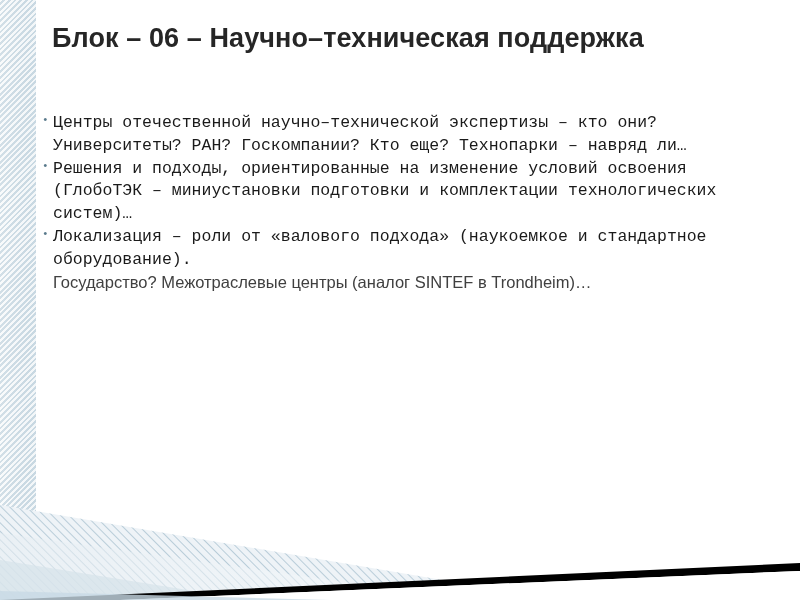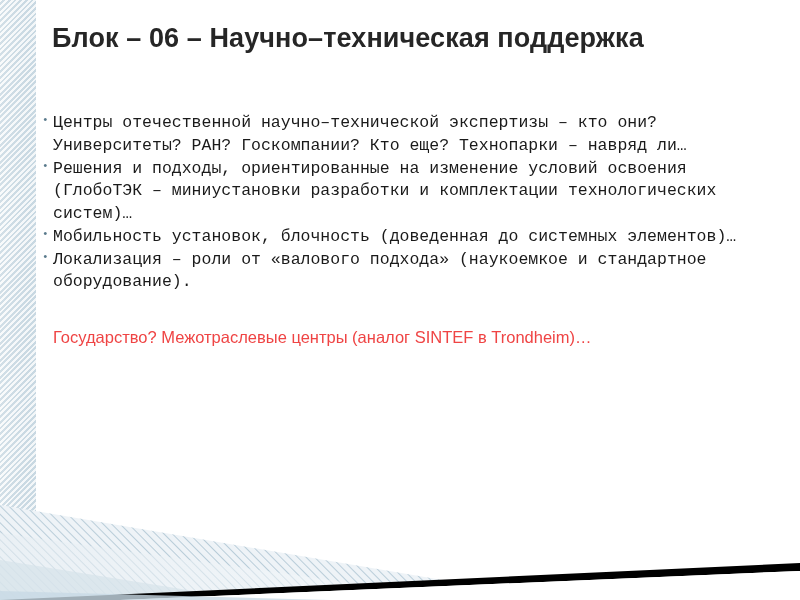--- a/index.html
+++ b/index.html
@@ -97,23 +97,23 @@
     position: absolute;
     left: 2px;
     top: -1px;
     font-size: 11px;
     color: #5a7a8c;
     line-height: 1.8;
   }
   .plain-para {
     font-size: 16.5px;
     line-height: 1.38;
-    color: #ef4444;
+    color: #404040;
     padding-left: 13px;
-    margin-top: 32px;
+    margin-top: 0;
   }
 </style>
 </head>
 <body>
 
 <div class="slide">
 
   <div class="deco-top-left"></div>
   <div class="deco-top-left-hatch"></div>
 
@@ -137,20 +137,19 @@
       <polygon points="120,95 800,66 800,95" fill="#ffffff"></polygon>
       <polygon points="0,86 330,95 0,95" fill="#c8dae5" opacity="0.8"></polygon>
     </svg>
   </div>
 
   <div class="title">Блок – 06 – Научно–техническая поддержка</div>
 
   <div class="body-block">
     <ul class="bullets">
       <li>Центры отечественной научно–технической экспертизы – кто они? Университеты? РАН? Госкомпании? Кто еще? Технопарки – навряд ли…</li>
-      <li>Решения и подходы, ориентированные на изменение условий освоения (ГлобоТЭК – миниустановки разработки и комплектации технологических  систем)…</li>
-      <li>Мобильность установок, блочность (доведенная до системных элементов)…</li>
+      <li>Решения и подходы, ориентированные на изменение условий освоения (ГлобоТЭК – миниустановки подготовки и комплектации технологических  систем)…</li>
       <li>Локализация – роли от «валового подхода» (наукоемкое и стандартное оборудование).</li>
     </ul>
     <div class="plain-para">Государство? Межотраслевые центры (аналог SINTEF в Trondheim)…</div>
   </div>
 
 </div>
 
 </body></html>

